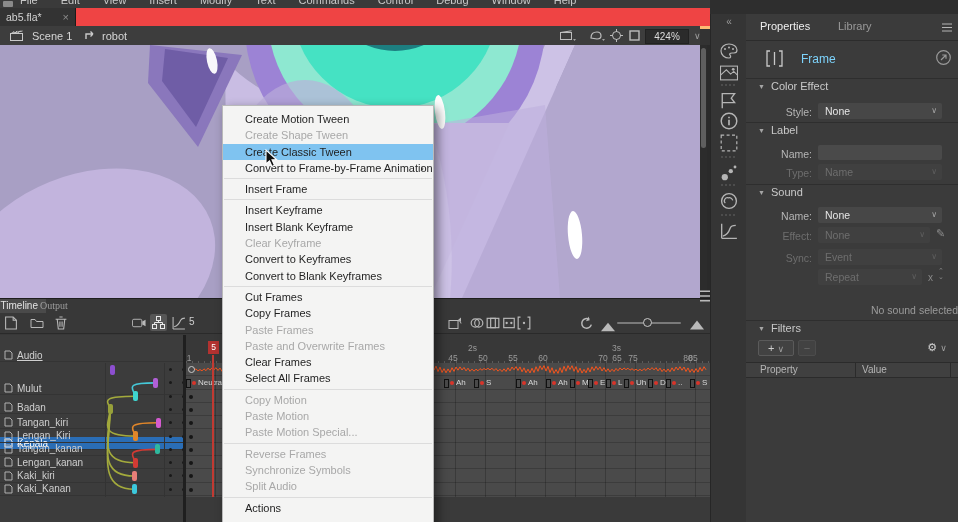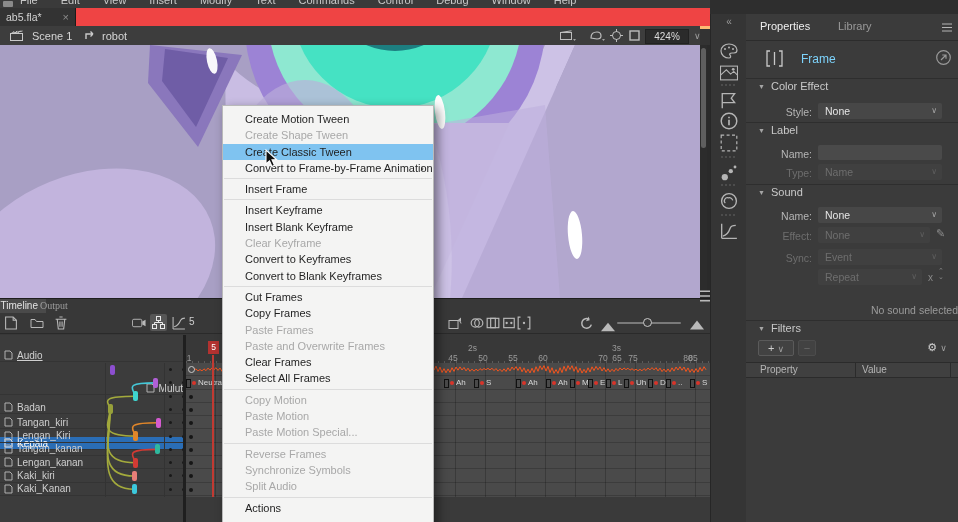--- a/index.html
+++ b/index.html
@@ -290,21 +290,21 @@
     <div class="tl-left-panel">
       <div id="layer-list">
           <div class="layer-row" style="top: 14px; text-decoration: underline;">
             <svg width="9" height="10" viewBox="0 0 9 10" style="margin-left: 4px;">
               <path d="M1,1 h5 l2,2 v6 h-7 z" fill="none" stroke="#b0b0b0"></path>
             </svg>
             <span class="lname">Audio</span>
           </div>
           <div class="layer-dot" style="left: 169px; top: 33px;"></div>
           <div class="layer-dot" style="left: 182px; top: 33px;"></div>
-          <div class="layer-row" style="top: 47px; justify-content: flex-end;">
+          <div class="layer-row" style="top: 47px;">
             <svg width="9" height="10" viewBox="0 0 9 10" style="margin-left: 4px;">
               <path d="M1,1 h5 l2,2 v6 h-7 z" fill="none" stroke="#b0b0b0"></path>
             </svg>
             <span class="lname">Mulut</span>
           </div>
           <div class="layer-dot" style="left: 169px; top: 46.3px;"></div>
           <div class="layer-dot" style="left: 182px; top: 46.3px;"></div>
           <div class="layer-row selected" style="top: 58px; margin-top: 44px;">
             <svg width="9" height="10" viewBox="0 0 9 10" style="margin-left: 4px;">
               <path d="M1,1 h5 l2,2 v6 h-7 z" fill="none" stroke="#fff"></path>

